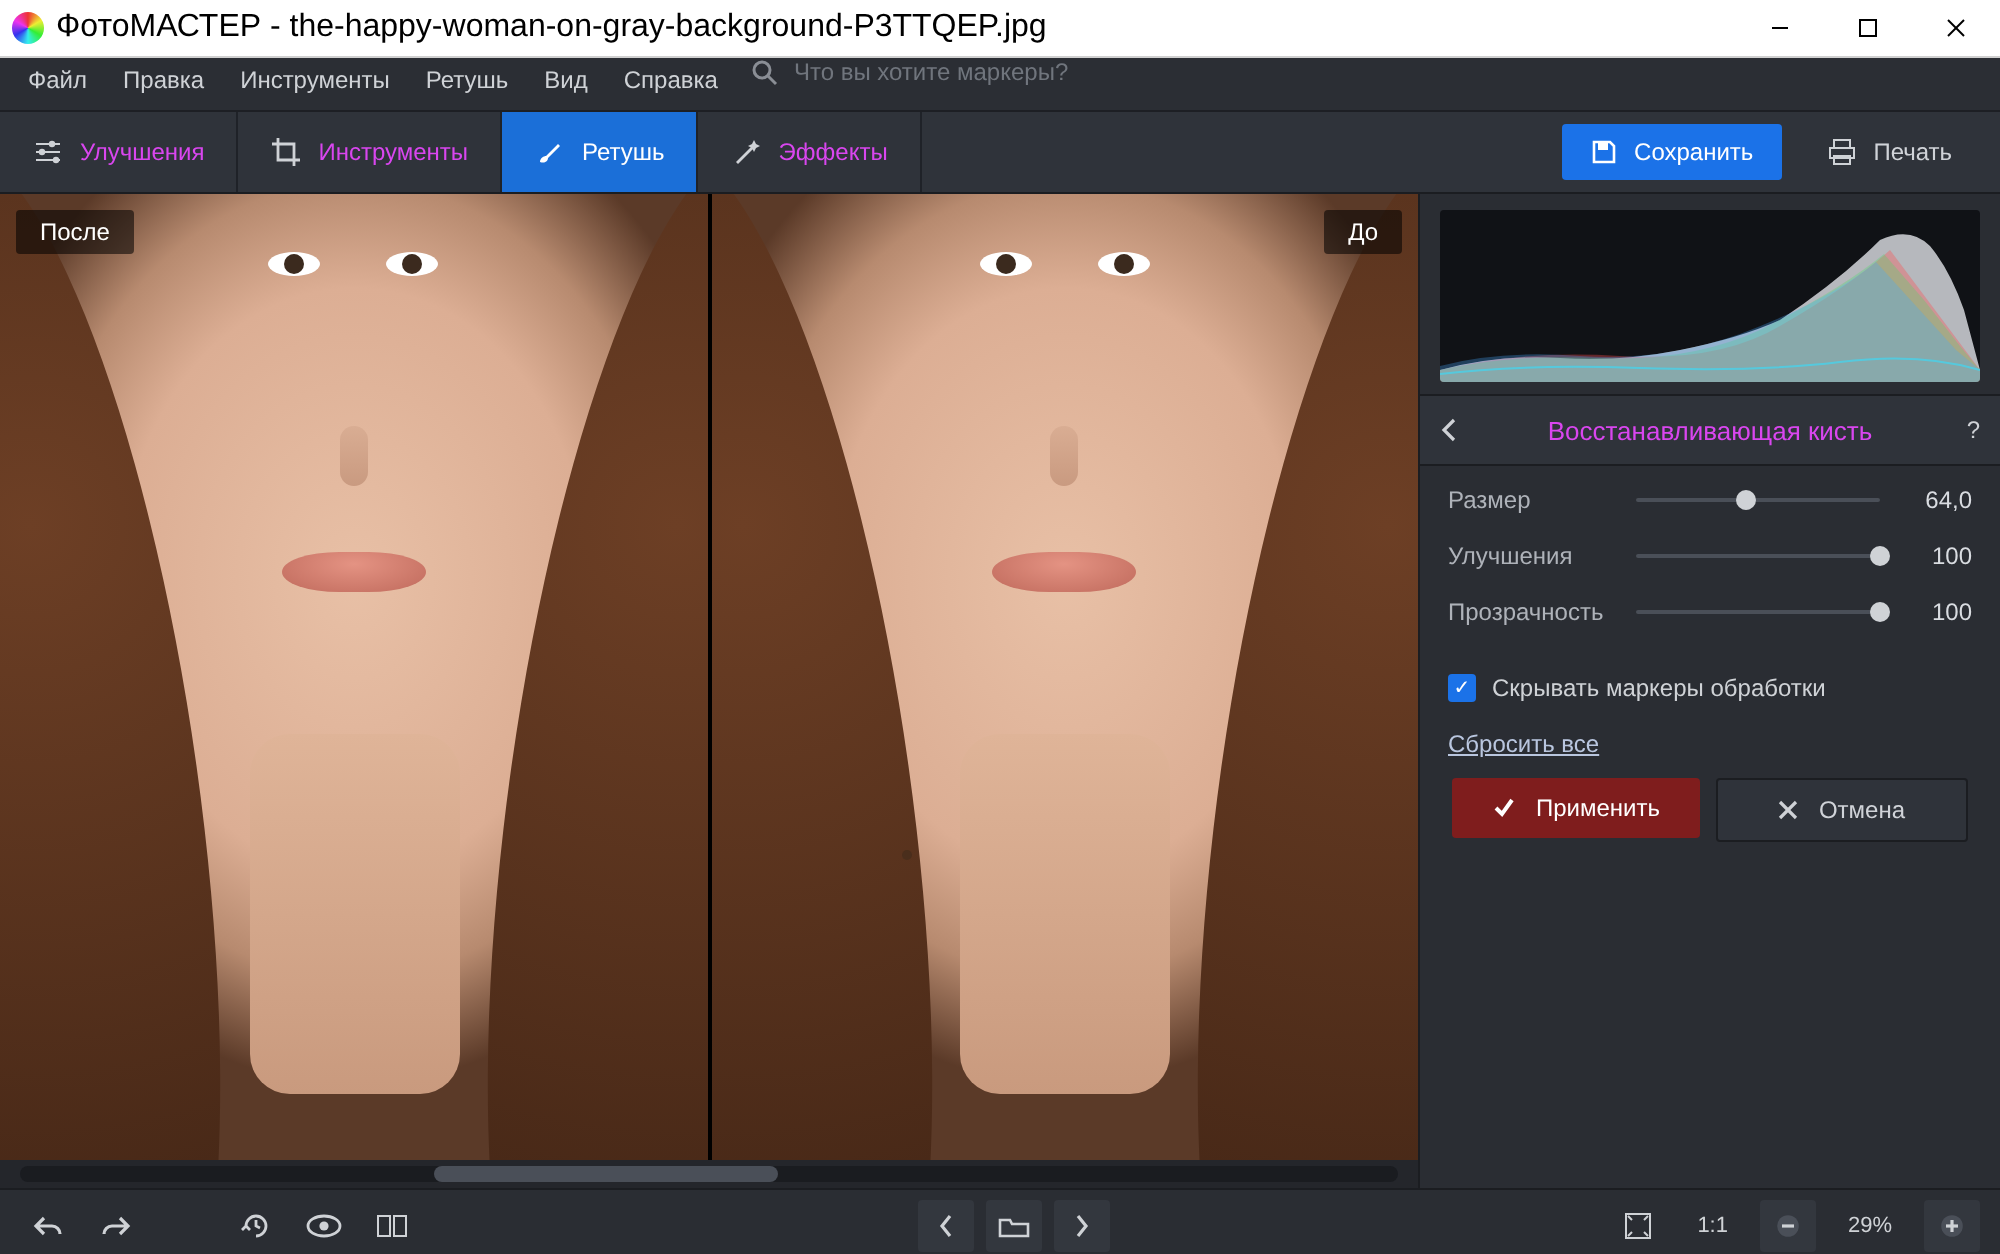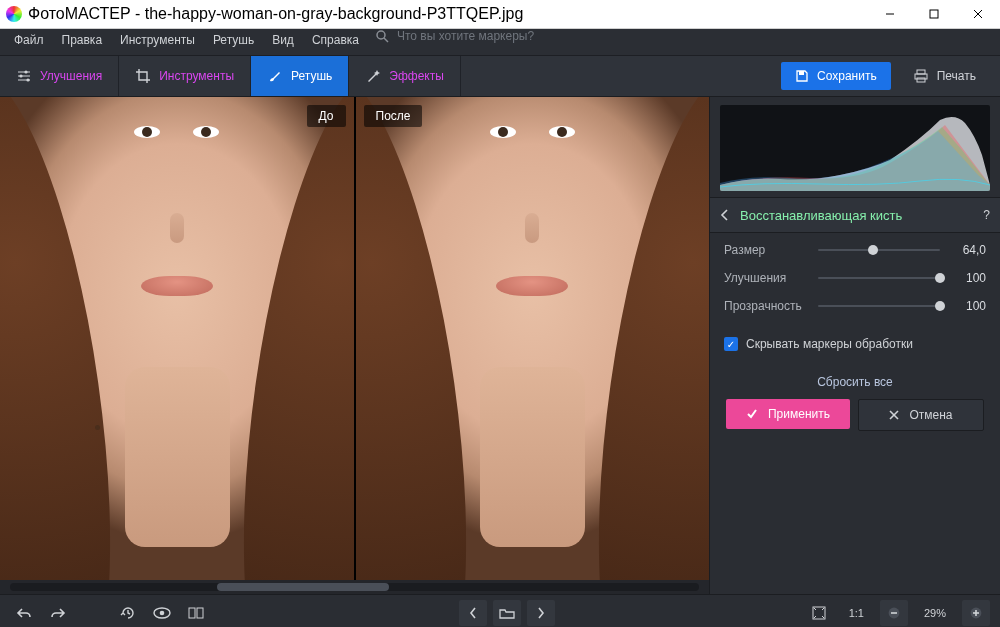--- a/index.html
+++ b/index.html
@@ -35,35 +35,35 @@
   .tag{position:absolute;top:8px;padding:4px 12px;background:rgba(0,0,0,.55);color:#fff;font-size:12px;border-radius:2px}
   .tag.before{right:8px}.tag.after{left:8px}
   .hscroll{height:14px;background:#24262b;display:flex;align-items:center}
   .hscroll .track{flex:1;height:8px;background:#1a1c20;border-radius:4px;margin:0 10px;position:relative}
   .hscroll .thumb{position:absolute;left:30%;width:25%;height:8px;background:#4a4f58;border-radius:4px}
   .rightpanel{width:290px;background:#2a2d33;border-left:1px solid #1b1d21;display:flex;flex-direction:column}
   .histogram{height:86px;margin:8px 10px 6px;background:#101216;border-radius:2px;position:relative;overflow:hidden}
   .histo-svg{position:absolute;inset:0}
   .panelhead{display:flex;align-items:center;height:34px;padding:0 10px;background:#2f333a;border-top:1px solid #1b1d21;border-bottom:1px solid #1b1d21}
   .panelhead .back{width:20px;text-align:left;color:#cfd2d6}
-  .panelhead .ptitle{flex:1;color:#86efac;font-size:13px}
+  .panelhead .ptitle{flex:1;text-align:center;color:#d946ef;font-size:13px}
   .panelhead .help{width:20px;text-align:right;color:#cfd2d6}
   .controls{padding:10px 14px}
   .ctrl{display:flex;align-items:flex-start;height:28px;gap:10px}
   .ctrl .clabel{width:84px;color:#aeb2b9;font-size:12px}
   .ctrl .cslider{flex:1;height:14px;position:relative}
   .ctrl .cslider .bar{position:absolute;left:0;right:0;top:6px;height:2px;background:#4a4f58;border-radius:1px}
   .ctrl .cslider .knob{position:absolute;top:2px;width:10px;height:10px;border-radius:50%;background:#cfd2d6;margin-left:-5px}
   .ctrl .cval{width:36px;text-align:right;color:#d9dce1;font-size:12px}
   .chk{display:flex;align-items:center;gap:8px;margin-top:10px}
   .chkbox{width:14px;height:14px;background:#1b72e8;border-radius:2px;display:flex;align-items:center;justify-content:center;color:#fff;font-size:10px}
-  .resetlink{text-align:center;margin:24px 0 10px;color:#b9c6df;font-size:12px}
+  .resetlink{margin:14px 0 10px;color:#b9c6df;text-decoration:underline;font-size:12px}
   .actrow{display:flex;gap:8px;padding:0 2px}
   .abtn{flex:1;height:30px;display:flex;align-items:center;justify-content:center;gap:10px;border-radius:2px;font-size:12px}
-  .abtn.apply{background:#ec4899;color:#fff}
+  .abtn.apply{background:#7f1d1d;color:#fff}
   .abtn.cancel{background:#2f333a;color:#d0d3d8;border:1px solid #1b1d21}
   .bottombar{height:36px;background:#2a2d33;border-top:1px solid #1b1d21;display:flex;align-items:center;padding:0 10px;gap:10px}
   .bb-group{display:flex;align-items:center;gap:6px}
   .ibtn{width:28px;height:26px;display:flex;align-items:center;justify-content:center;color:#cfd2d6;border-radius:2px}
   .ibtn.wide{width:auto;padding:0 10px;font-size:11px}
   .ibtn.bg{background:#33373e}
   .bb-spacer{flex:1}
   svg{display:block}
 </style>
 </head>
@@ -175,37 +175,37 @@
           <div class="hair-right"></div>
         <div class="neck"></div>
         <div class="eye l">
             <div class="pupil"></div>
           </div>
           <div class="eye r">
             <div class="pupil"></div>
           </div>
         <div class="nose"></div>
           <div class="mouth"></div>
-        <div class="mole"></div>
-        <div class="tag before">До</div>
+        <div class="tag after">После</div>
       </div>
       <div class="half">
         <div class="face"></div>
           <div class="hair-left"></div>
           <div class="hair-right"></div>
         <div class="neck"></div>
         <div class="eye l">
             <div class="pupil"></div>
           </div>
           <div class="eye r">
             <div class="pupil"></div>
           </div>
         <div class="nose"></div>
           <div class="mouth"></div>
-        <div class="tag after">После</div>
+        <div class="mole"></div>
+        <div class="tag before">До</div>
       </div>
     </div>
     <div class="hscroll">
       <div class="track">
           <div class="thumb"></div>
         </div>
     </div>
   </div>
 
   <div class="rightpanel">

